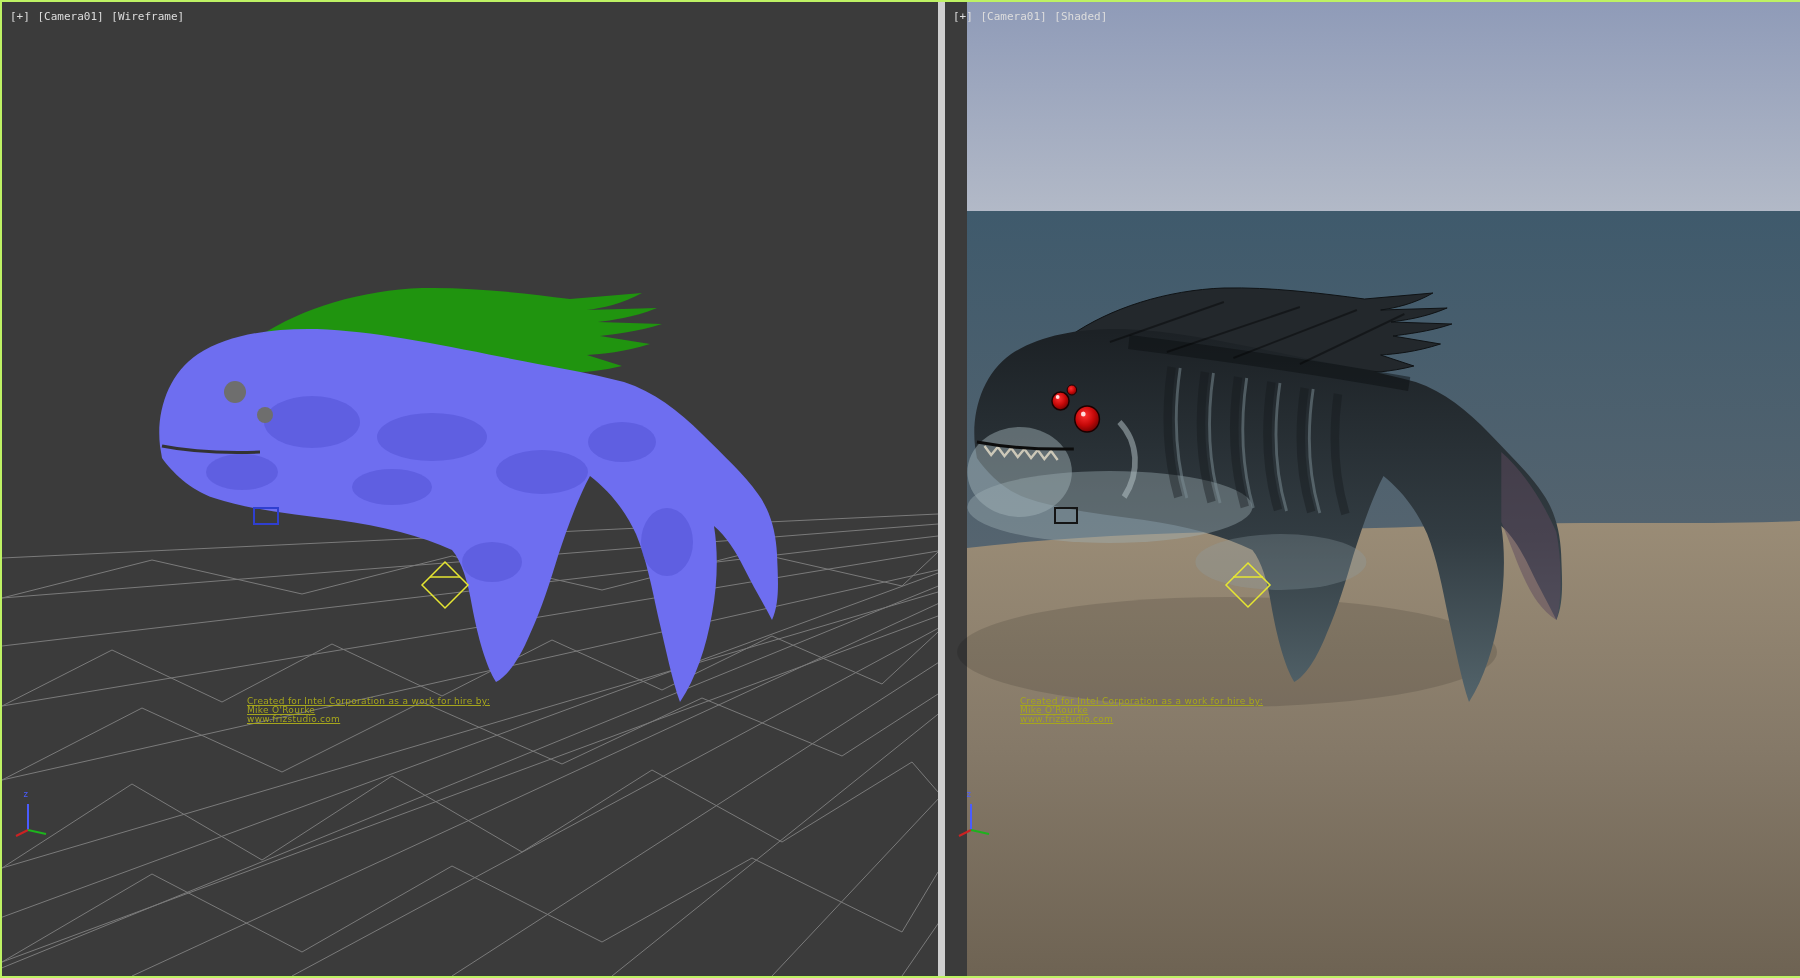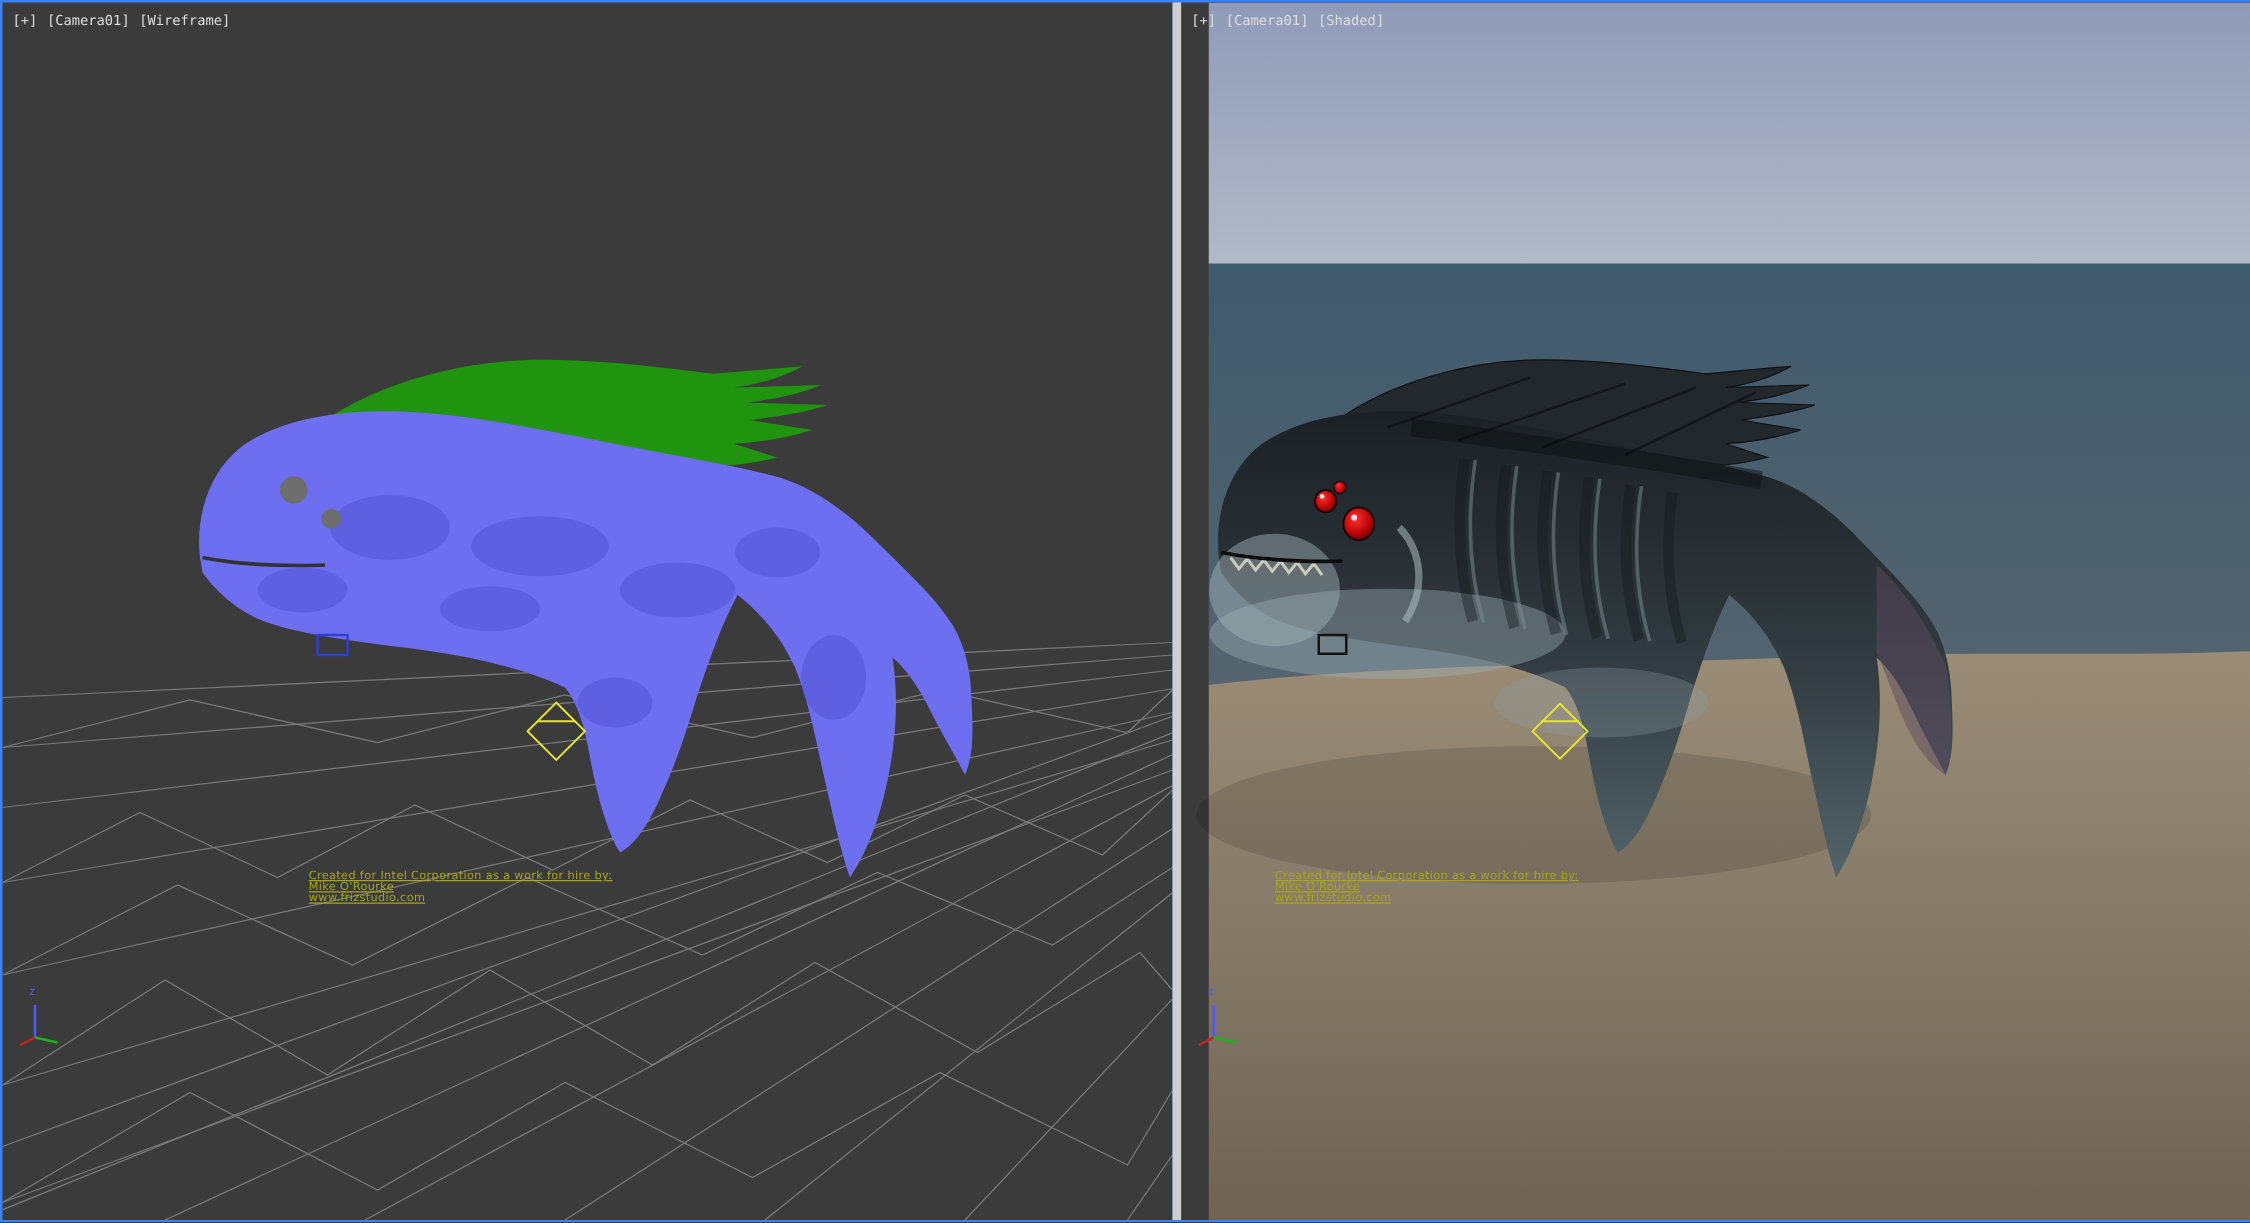--- a/index.html
+++ b/index.html
@@ -1,16 +1,16 @@
 <!DOCTYPE html>
 <html><head>
 <meta charset="utf-8">
 <style>
   html,body{margin:0;padding:0;background:#222;}
-  .frame{position:relative;width:1800px;height:978px;background:#3b82f6;overflow:hidden;
+  .frame{position:relative;width:1800px;height:978px;background:#bef264;overflow:hidden;
          font-family:"DejaVu Sans",sans-serif;}
   .viewport{position:absolute;top:2px;height:974px;overflow:hidden;background:#3b3b3b;}
   .vp-left{left:2px;width:936px;}
   .vp-right{left:945px;width:853px;padding-left:44px;}
   .splitter{position:absolute;left:938px;top:2px;width:7px;height:974px;background:#cfcfcf;cursor:col-resize;}
   .vp-label{position:absolute;top:8px;left:8px;z-index:8;
             font:11px "DejaVu Sans Mono",monospace;color:#dddddd;letter-spacing:0;}
   .vp-label span{margin-right:1px;cursor:pointer;}
   .canvas{position:absolute;left:0;top:0;width:100%;height:100%;}
   .credit{position:absolute;z-index:7;color:#a6a61c;font:9px "DejaVu Sans",sans-serif;

